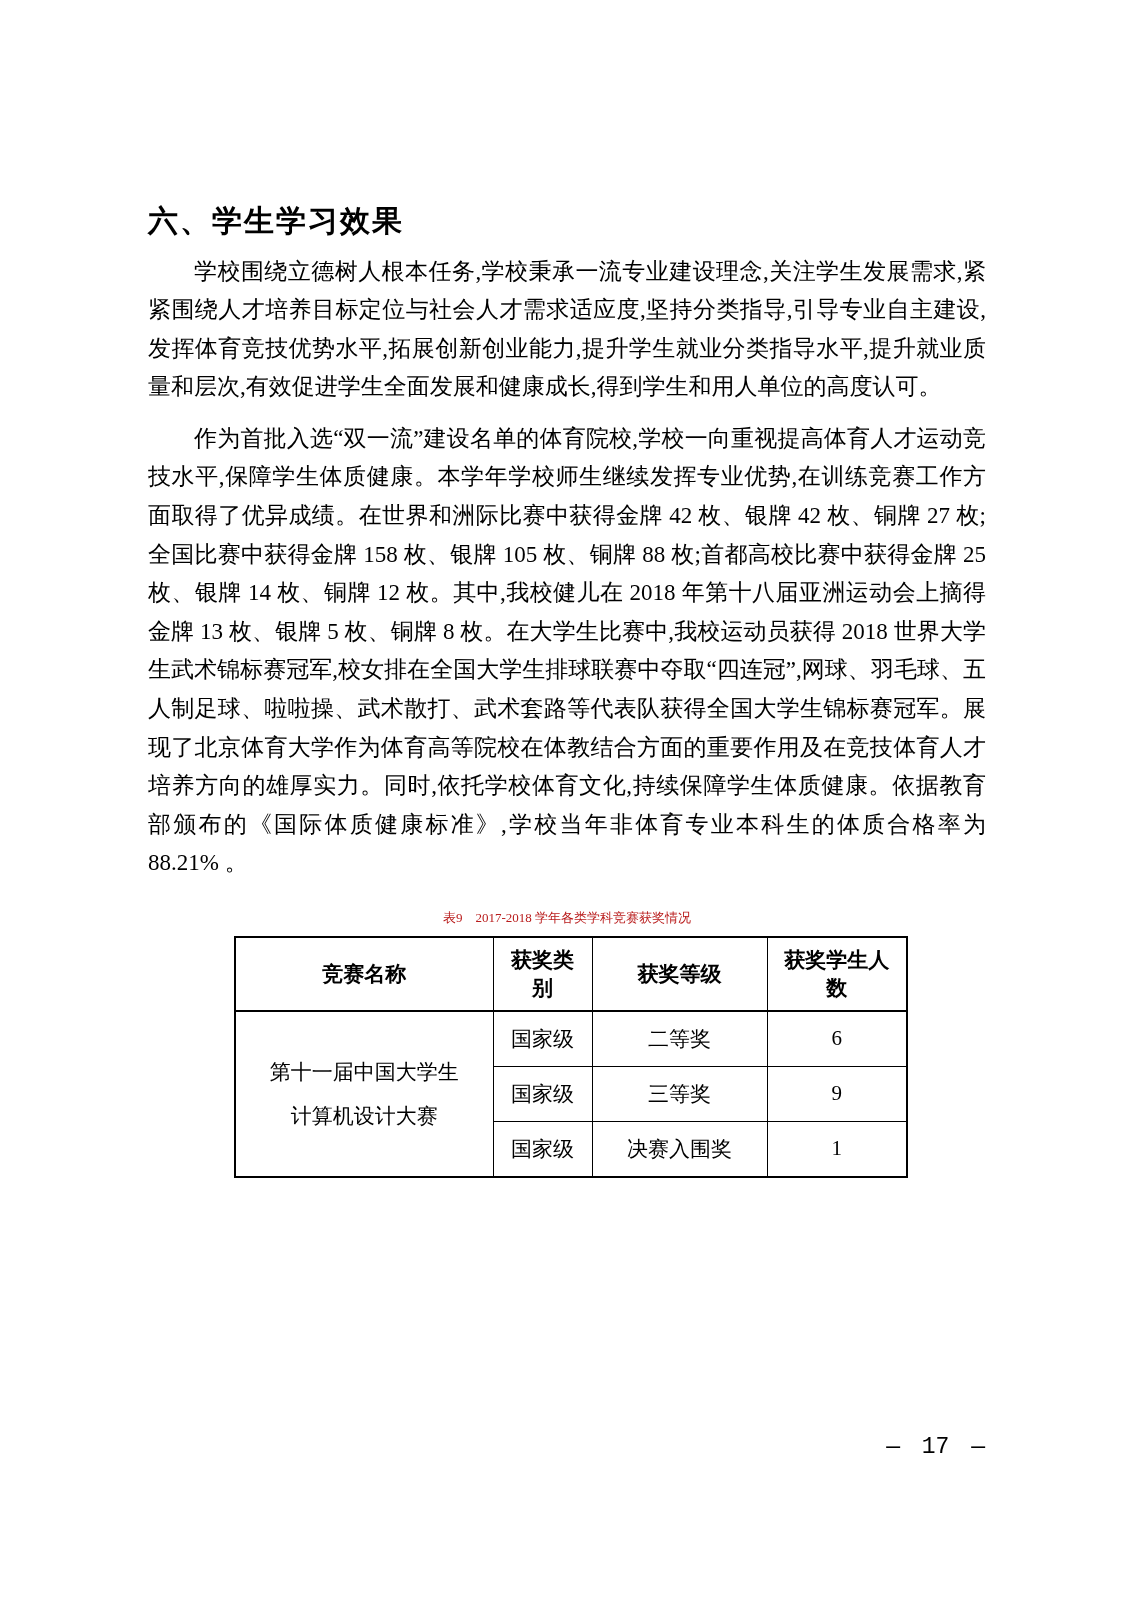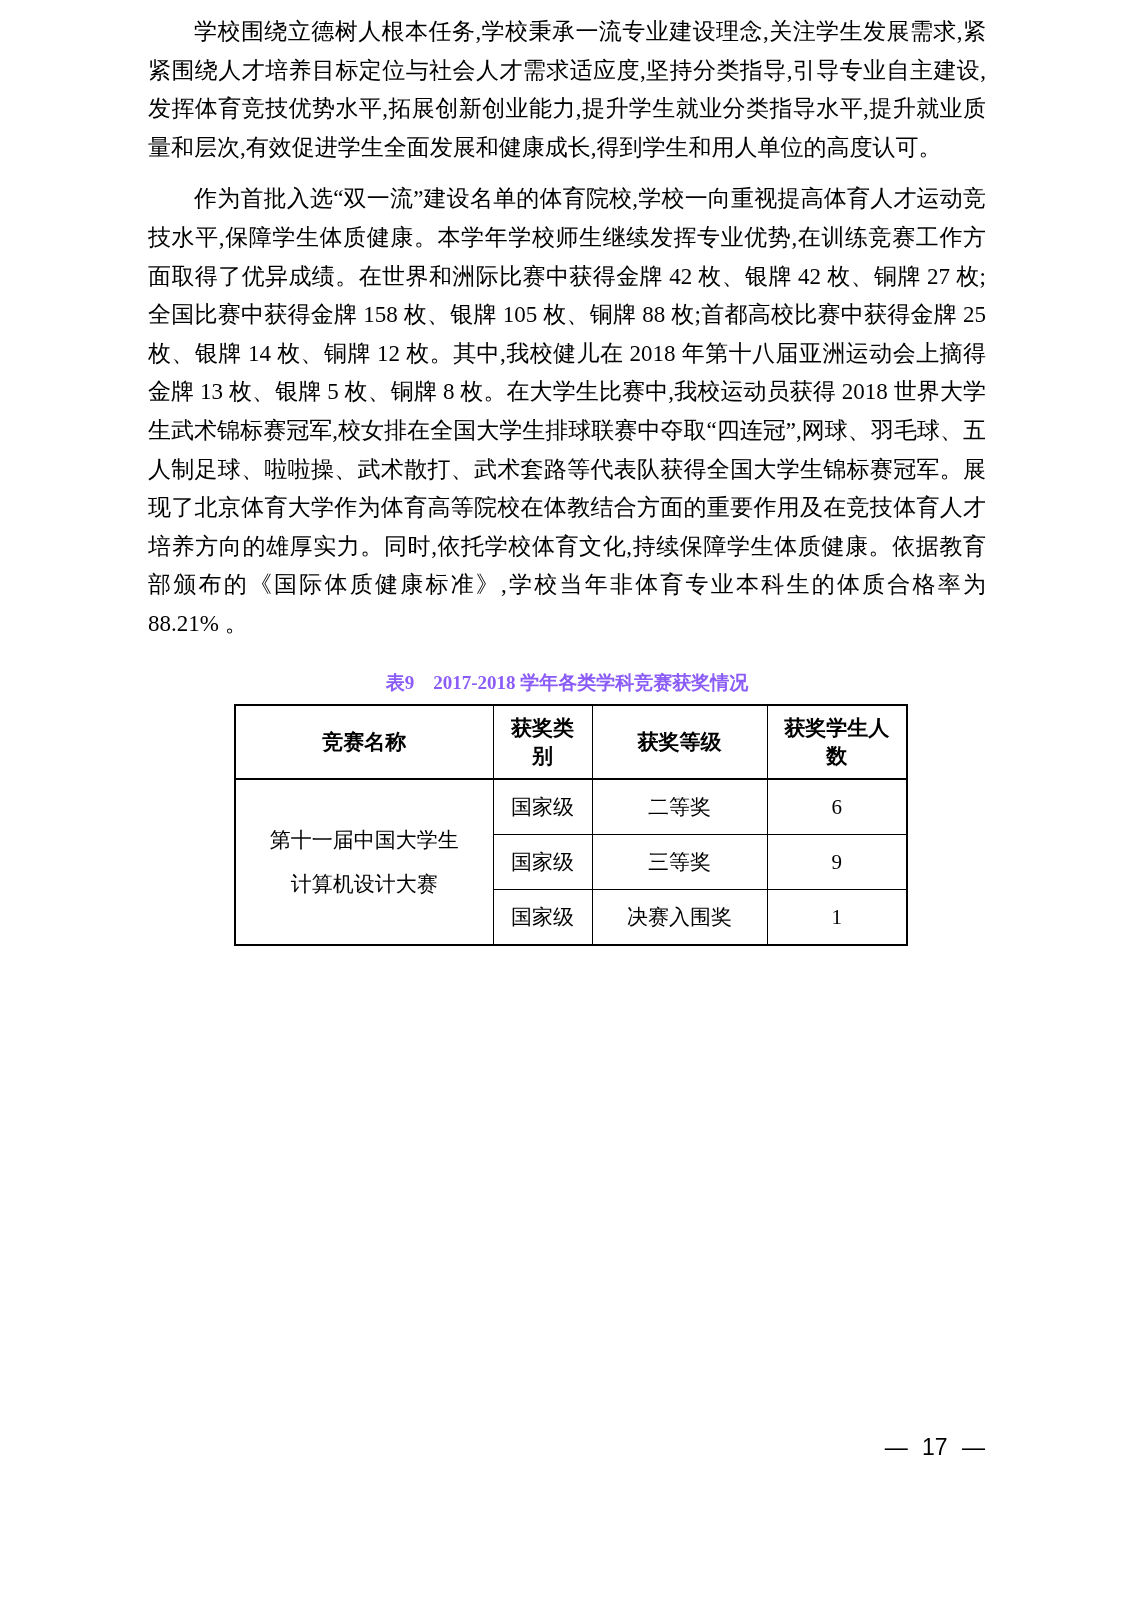--- a/index.html
+++ b/index.html
@@ -42,24 +42,24 @@
     font-weight: bold;
     font-size: 25px;
     line-height: 1.3;
     letter-spacing: 1px;
     color: #000;
   }
   .table-caption {
     margin: 27px 0 0 0;
     text-align: center;
     font-family: "Liberation Serif", "DejaVu Serif", serif;
-    font-weight: bold;
-    font-size: 19px;
+    font-weight: normal;
+    font-size: 13px;
     line-height: 1.3;
-    color: #8b5cf6;
+    color: #b91c1c;
   }
   table.awards {
     margin: 9px 0 0 86px;
     width: 672px;
     border-collapse: collapse;
     table-layout: fixed;
     border: 2px solid #000;
     font-family: "Liberation Serif", "DejaVu Serif", serif;
     font-size: 21px;
     color: #000;
@@ -85,32 +85,33 @@
   td.comp-cell { padding: 6px 0; margin-left: 8px; }
   td.comp-cell .comp-line {
     display: block;
     line-height: 30px;
     padding: 7px 0;
   }
   .footer {
     position: absolute;
     top: 1434px;
     right: 146px;
-    font-family: Liberation Sans, sans-serif;
+    font-family: Liberation Mono, monospace;
     font-size: 23px;
     color: #000;
     word-spacing: 8px;
   }
 </style>
 </head>
 <body>
 
 <div class="page">
   <div class="content">
 
+    <h1 class="doc-title">六、学生学习效果</h1>
 
     <p class="body-para">学校围绕立德树人根本任务,学校秉承一流专业建设理念,关注学生发展需求,紧紧围绕人才培养目标定位与社会人才需求适应度,坚持分类指导,引导专业自主建设,发挥体育竞技优势水平,拓展创新创业能力,提升学生就业分类指导水平,提升就业质量和层次,有效促进学生全面发展和健康成长,得到学生和用人单位的高度认可。</p>
 
 
     <p class="body-para">作为首批入选“双一流”建设名单的体育院校,学校一向重视提高体育人才运动竞技水平,保障学生体质健康。本学年学校师生继续发挥专业优势,在训练竞赛工作方面取得了优异成绩。在世界和洲际比赛中获得金牌 42 枚、银牌 42 枚、铜牌 27 枚;全国比赛中获得金牌 158 枚、银牌 105 枚、铜牌 88 枚;首都高校比赛中获得金牌 25 枚、银牌 14 枚、铜牌 12 枚。其中,我校健儿在 2018 年第十八届亚洲运动会上摘得金牌 13 枚、银牌 5 枚、铜牌 8 枚。在大学生比赛中,我校运动员获得 2018 世界大学生武术锦标赛冠军,校女排在全国大学生排球联赛中夺取“四连冠”,网球、羽毛球、五人制足球、啦啦操、武术散打、武术套路等代表队获得全国大学生锦标赛冠军。展现了北京体育大学作为体育高等院校在体教结合方面的重要作用及在竞技体育人才培养方向的雄厚实力。同时,依托学校体育文化,持续保障学生体质健康。依据教育部颁布的《国际体质健康标准》,学校当年非体育专业本科生的体质合格率为 88.21% 。</p>
 
 
 
     <div class="table-caption">表9　2017-2018 学年各类学科竞赛获奖情况</div>
 

